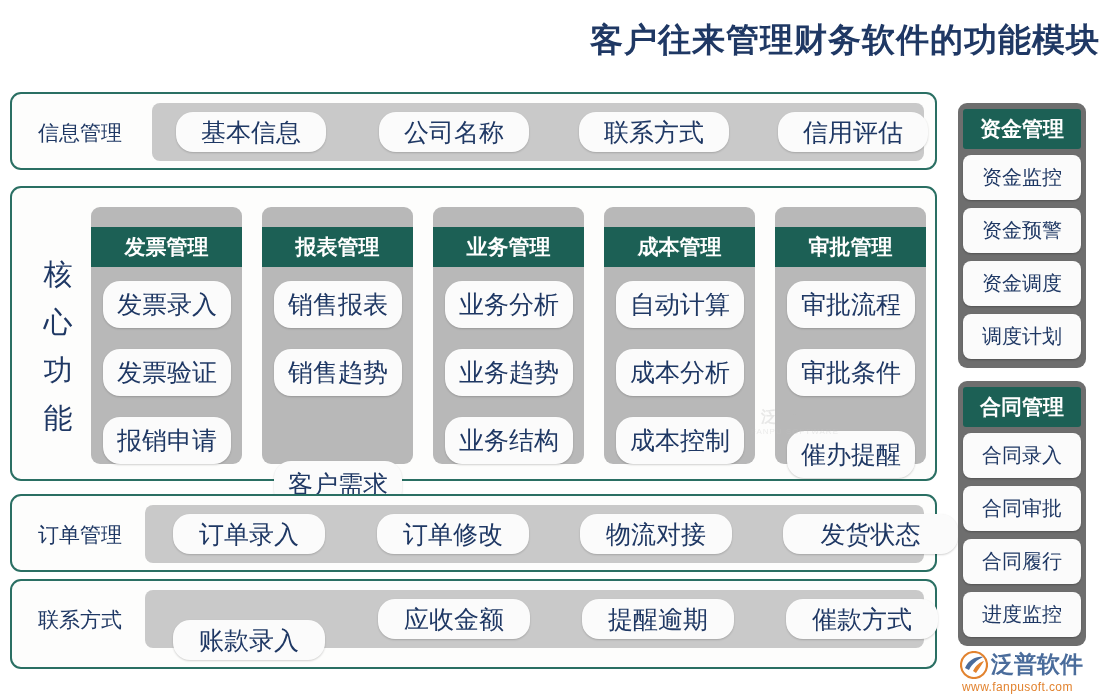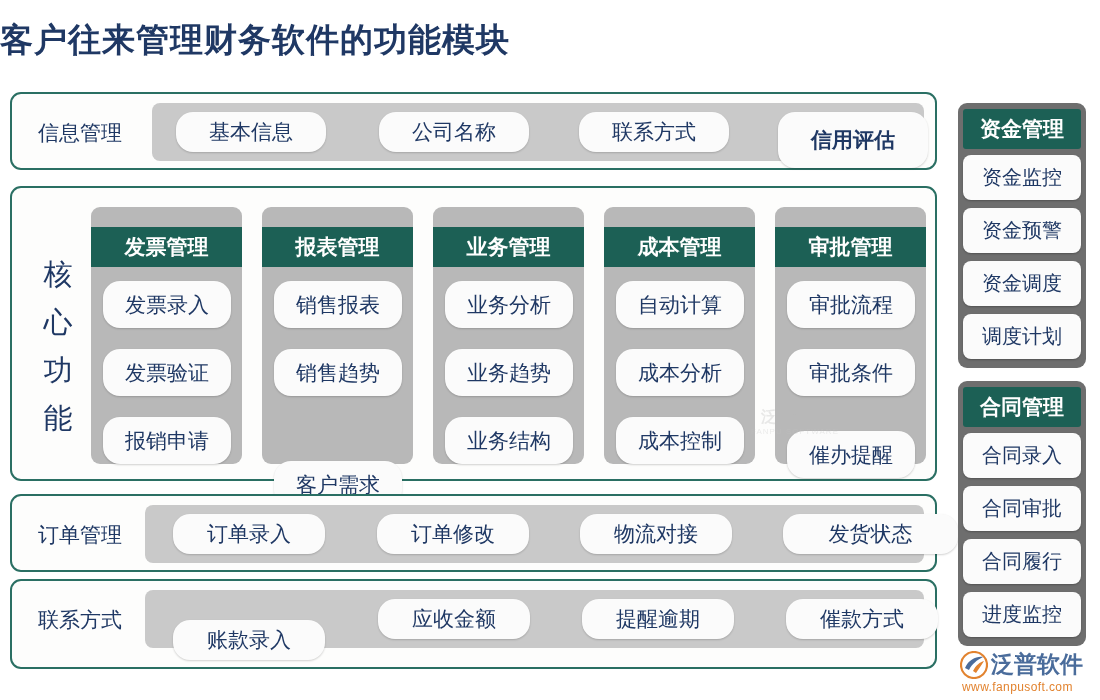--- a/index.html
+++ b/index.html
@@ -14,21 +14,21 @@
     font-family: "Liberation Serif", "DejaVu Serif", serif;
     position: relative;
   }
 
   
   .page-title {
     position: absolute;
     left: 0;
     top: 18px;
     width: 1100px;
-    text-align: left;
+    text-align: right;
     font-size: 33px;
     font-weight: bold;
     color: #1f3864;
     letter-spacing: 1px;
     line-height: 44px;
     white-space: nowrap;
   }
 
   
   .card {
@@ -49,21 +49,21 @@
   
   .pill {
     position: absolute;
     box-sizing: border-box;
     background: #fbfbfb;
     border-radius: 17px;
     box-shadow: 0 1px 2px rgba(0,0,0,0.18);
     display: flex;
     align-items: center;
     justify-content: center;
-    font-size: 21px;
+    font-size: 25px;
     color: #1f3864;
     white-space: nowrap;
   }
 
   
   .row-label {
     position: absolute;
     font-size: 21px;
     color: #1f3864;
     white-space: nowrap;
@@ -201,21 +201,21 @@
 <body>
 
 <div class="page-title">客户往来管理财务软件的功能模块</div>
 
 <div class="card" style="left:10px; top:92px; width:927px; height:78px;">
   <div class="row-label" style="left:8px; top:18px; width:120px; height:42px;">信息管理</div>
   <div class="strip" style="left:140px; top:9px; width:772px; height:58px;"></div>
   <div class="pill" style="left:164px; top:18px; width:150px; height:40px;">基本信息</div>
   <div class="pill" style="left:367px; top:18px; width:150px; height:40px;">公司名称</div>
   <div class="pill" style="left:567px; top:18px; width:150px; height:40px;">联系方式</div>
-  <div class="pill" style="left:766px; top:18px; width:150px; height:56px;font-weight:bold;">信用评估</div>
+  <div class="pill" style="left:766px; top:18px; width:150px; height:40px;">信用评估</div>
 </div>
 
 <div class="card" style="left:10px; top:186px; width:927px; height:295px;">
 
   <div class="core-label" style="left:24px; top:62px;">
     <span>核</span>
     <span>心</span>
     <span>功</span>
     <span>能</span>
   </div>

